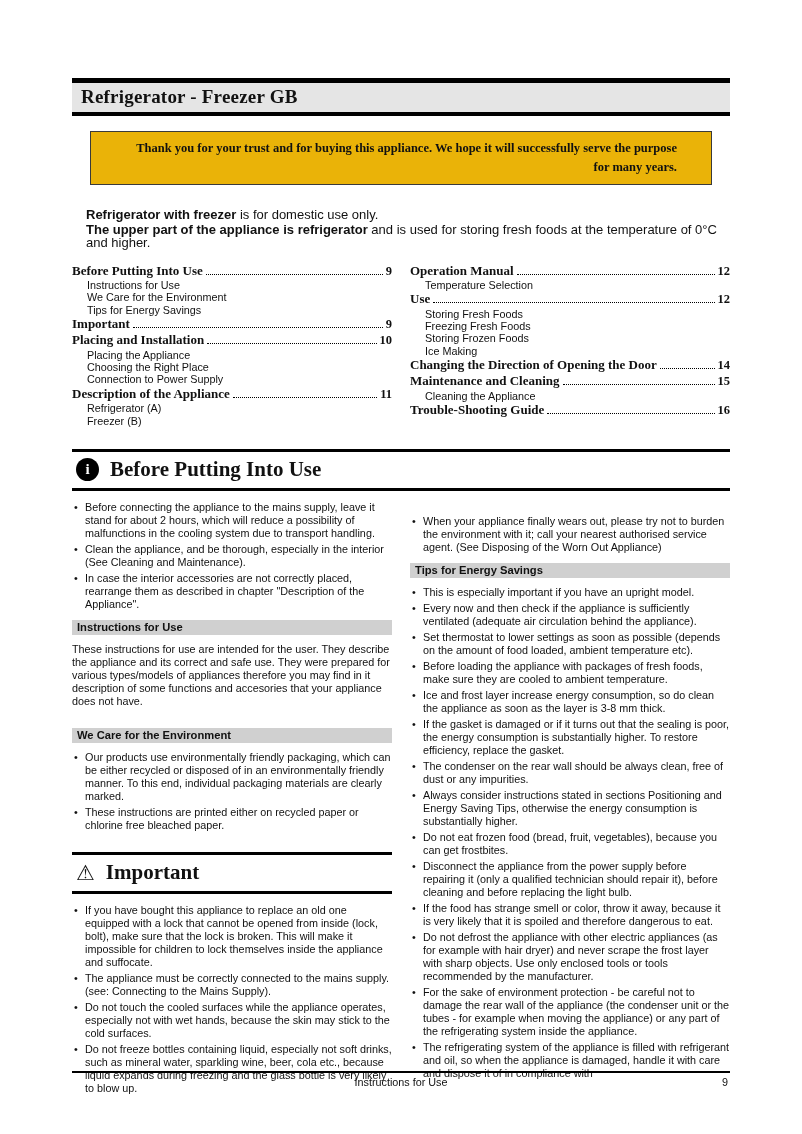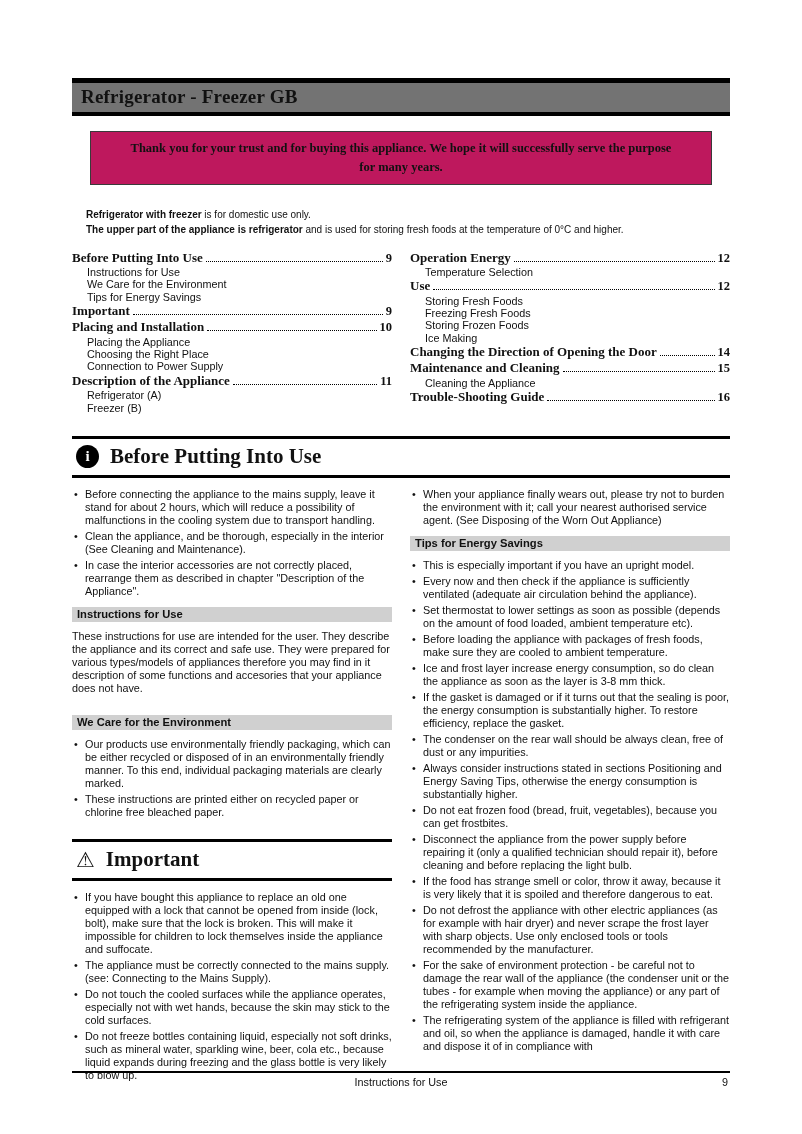--- a/index.html
+++ b/index.html
@@ -8,54 +8,54 @@
   .page {
     position:relative; width:802px; height:1134px; margin:0 auto;
     background:#fff; padding:78px 72px 0; overflow:hidden;
   }
   .rule { background:#000; }
   .rule-5 { height:5px; }
   .rule-4 { height:4px; }
   .rule-3 { height:3px; }
 
   
-  .title-band { background:#737373; padding:3px 9px 4px; }
+  .title-band { background:#e5e5e5; padding:3px 9px 4px; }
   .page-title { font-family:"Liberation Serif", serif; font-size:19px; font-weight:bold; letter-spacing:.2px; }
 
   
-  .thanks { margin:15px 18px 0; background:#be185d; border:1px solid #3a3a3a; padding:7px 34px; text-align:center; }
+  .thanks { margin:15px 18px 0; background:#eab308; border:1px solid #3a3a3a; padding:7px 34px; text-align:right; }
   .thanks p { font-family:"Liberation Serif", serif; font-weight:bold; font-size:12.5px; line-height:1.5; }
 
   
   .cols { display:flex; gap:18px; }
   .col { flex:1; min-width:0; }
 
   
   .intro { margin-top:23px; }
   .intro .col { padding-left:14px; padding-right:4px; }
-  .intro-p { font-size:10px; line-height:13px; margin-bottom:2px; }
+  .intro-p { font-size:13px; line-height:13px; margin-bottom:2px; }
   .intro-p b { font-weight:bold; }
 
   
   .toc-cols { margin-top:12px; }
   .toc-row { display:flex; align-items:baseline; font-family:"Liberation Serif", serif; font-weight:bold; font-size:13px; line-height:15.5px; }
   .toc-row .leader { flex:1; border-bottom:1.5px dotted #000; margin:0 3px 3px; min-width:8px; }
   .toc-page { font-size:12.5px; }
   .toc-row.sub { font-family:"Liberation Sans", sans-serif; font-weight:normal; font-size:10.8px; line-height:12.3px; padding-left:15px; }
 
   
   .section-block { margin-top:22px; }
   .sec-row { display:flex; align-items:center; gap:11px; padding:5px 4px 6px; }
   .sec-title { font-family:"Liberation Serif", serif; font-size:21px; font-weight:bold; }
   .info-icon { width:23px; height:23px; border-radius:50%; background:#000; color:#fff; display:flex; align-items:center; justify-content:center; flex:0 0 auto; }
   .info-icon span { font-family:"Liberation Serif", serif; font-weight:bold; font-size:15px; line-height:1; }
   .warn-icon { font-size:21px; line-height:1; flex:0 0 auto; }
 
   
-  .body-cols { margin-top:10px; }
+  .body-cols { margin-top:10px;align-items:center; }
   .blist { list-style:none; }
   .blist li { position:relative; padding-left:13px; margin-bottom:3px; font-size:10.8px; line-height:13px; }
   .blist li::before { content:"\2022"; position:absolute; left:2px; }
   .gray-head { background:#d0d0d0; font-weight:bold; font-size:11.2px; padding:1px 5px 2px; margin:9px 0 8px; }
   .para { font-size:10.8px; line-height:13px; margin-bottom:20px; }
   .imp-block { margin:20px 0 10px; }
   .gap-list { }
 
   
   .footer { position:absolute; left:72px; right:72px; top:1071px; }
@@ -152,21 +152,21 @@
         </div>
 
         <div class="toc-row sub">
           <span class="toc-label">Freezer (B)</span>
 
         </div>
       </div>
     <div class="col">
 
         <div class="toc-row main">
-          <span class="toc-label">Operation Energy</span>
+          <span class="toc-label">Operation Manual</span>
           <span class="leader"></span>
           <span class="toc-page">12</span>
         </div>
 
         <div class="toc-row sub">
           <span class="toc-label">Temperature Selection</span>
 
         </div>
 
         <div class="toc-row main">

